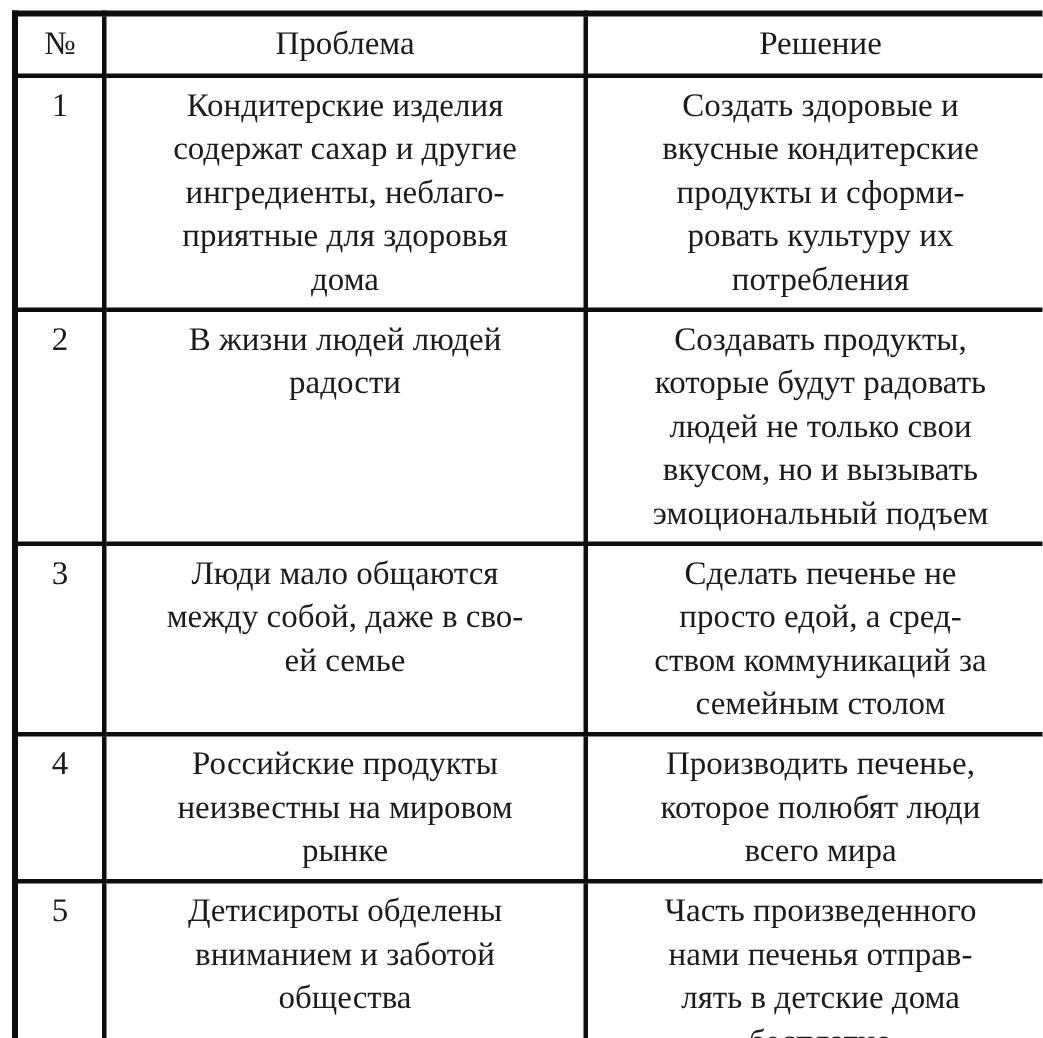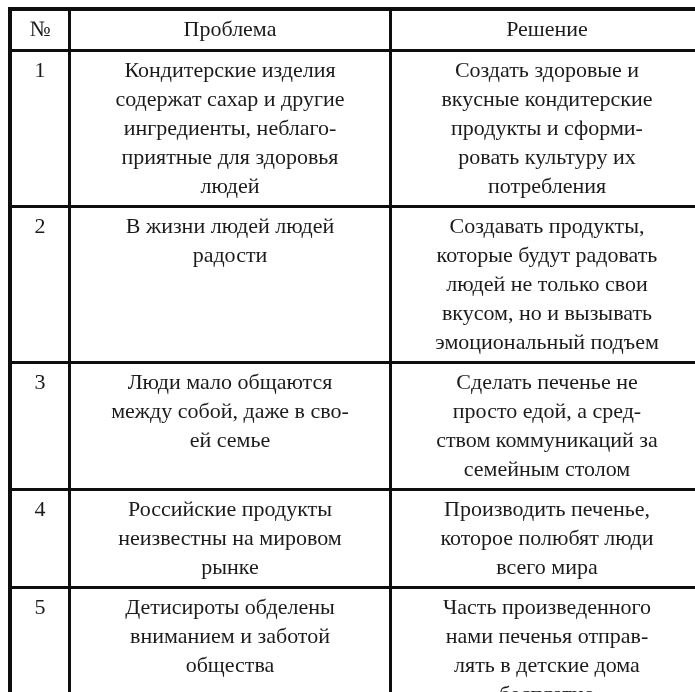--- a/index.html
+++ b/index.html
@@ -62,21 +62,21 @@
         <th class="col-solution">Решение</th>
       </tr>
     </thead>
     <tbody>
       <tr>
         <td class="cell-num">1</td>
         <td class="cell-problem">Кондитерские изделия
 содержат сахар и другие
 ингредиенты, неблаго-
 приятные для здоровья
-людей</td>
+дома</td>
         <td class="cell-solution">Создать здоровые и
 вкусные кондитерские
 продукты и сформи-
 ровать культуру их
 потребления</td>
       </tr>
       <tr>
         <td class="cell-num">2</td>
         <td class="cell-problem">В жизни людей людей
 радости</td>

